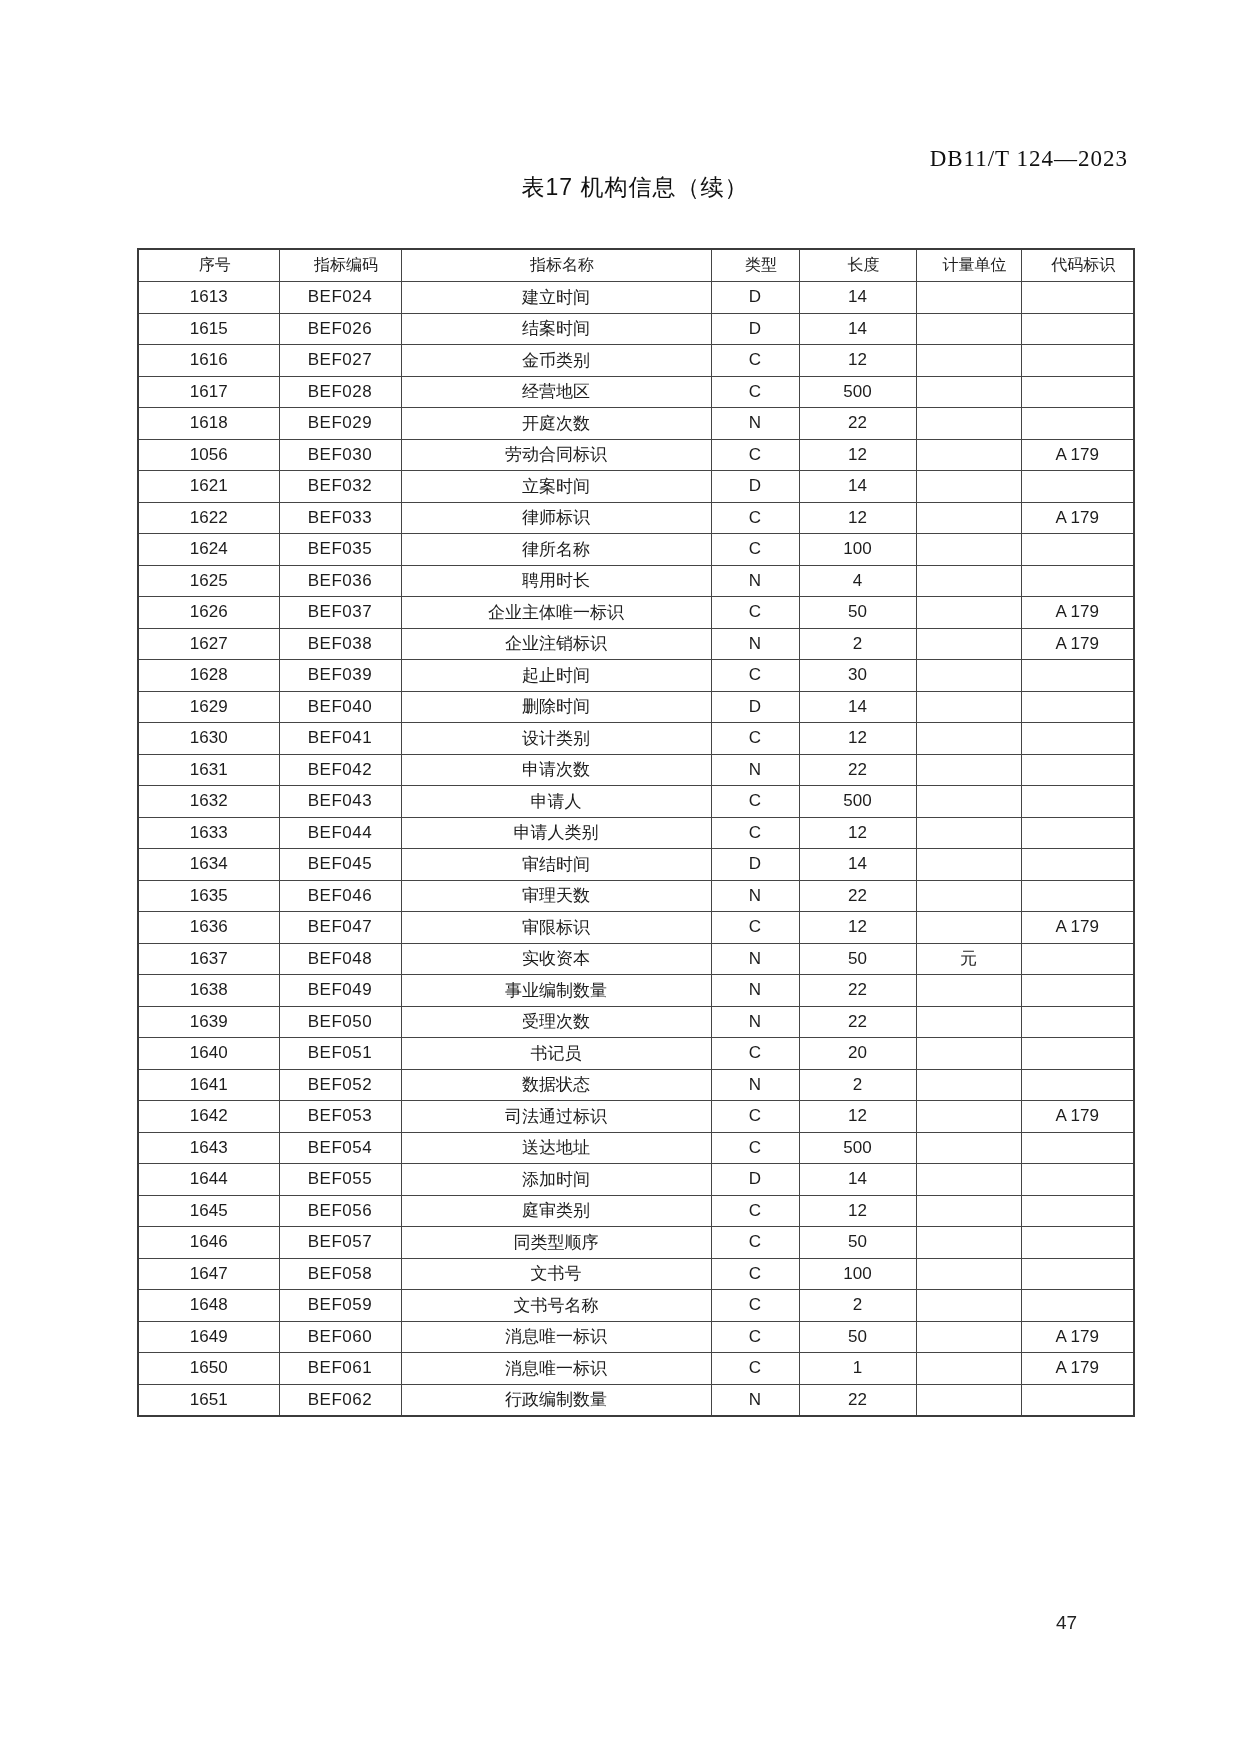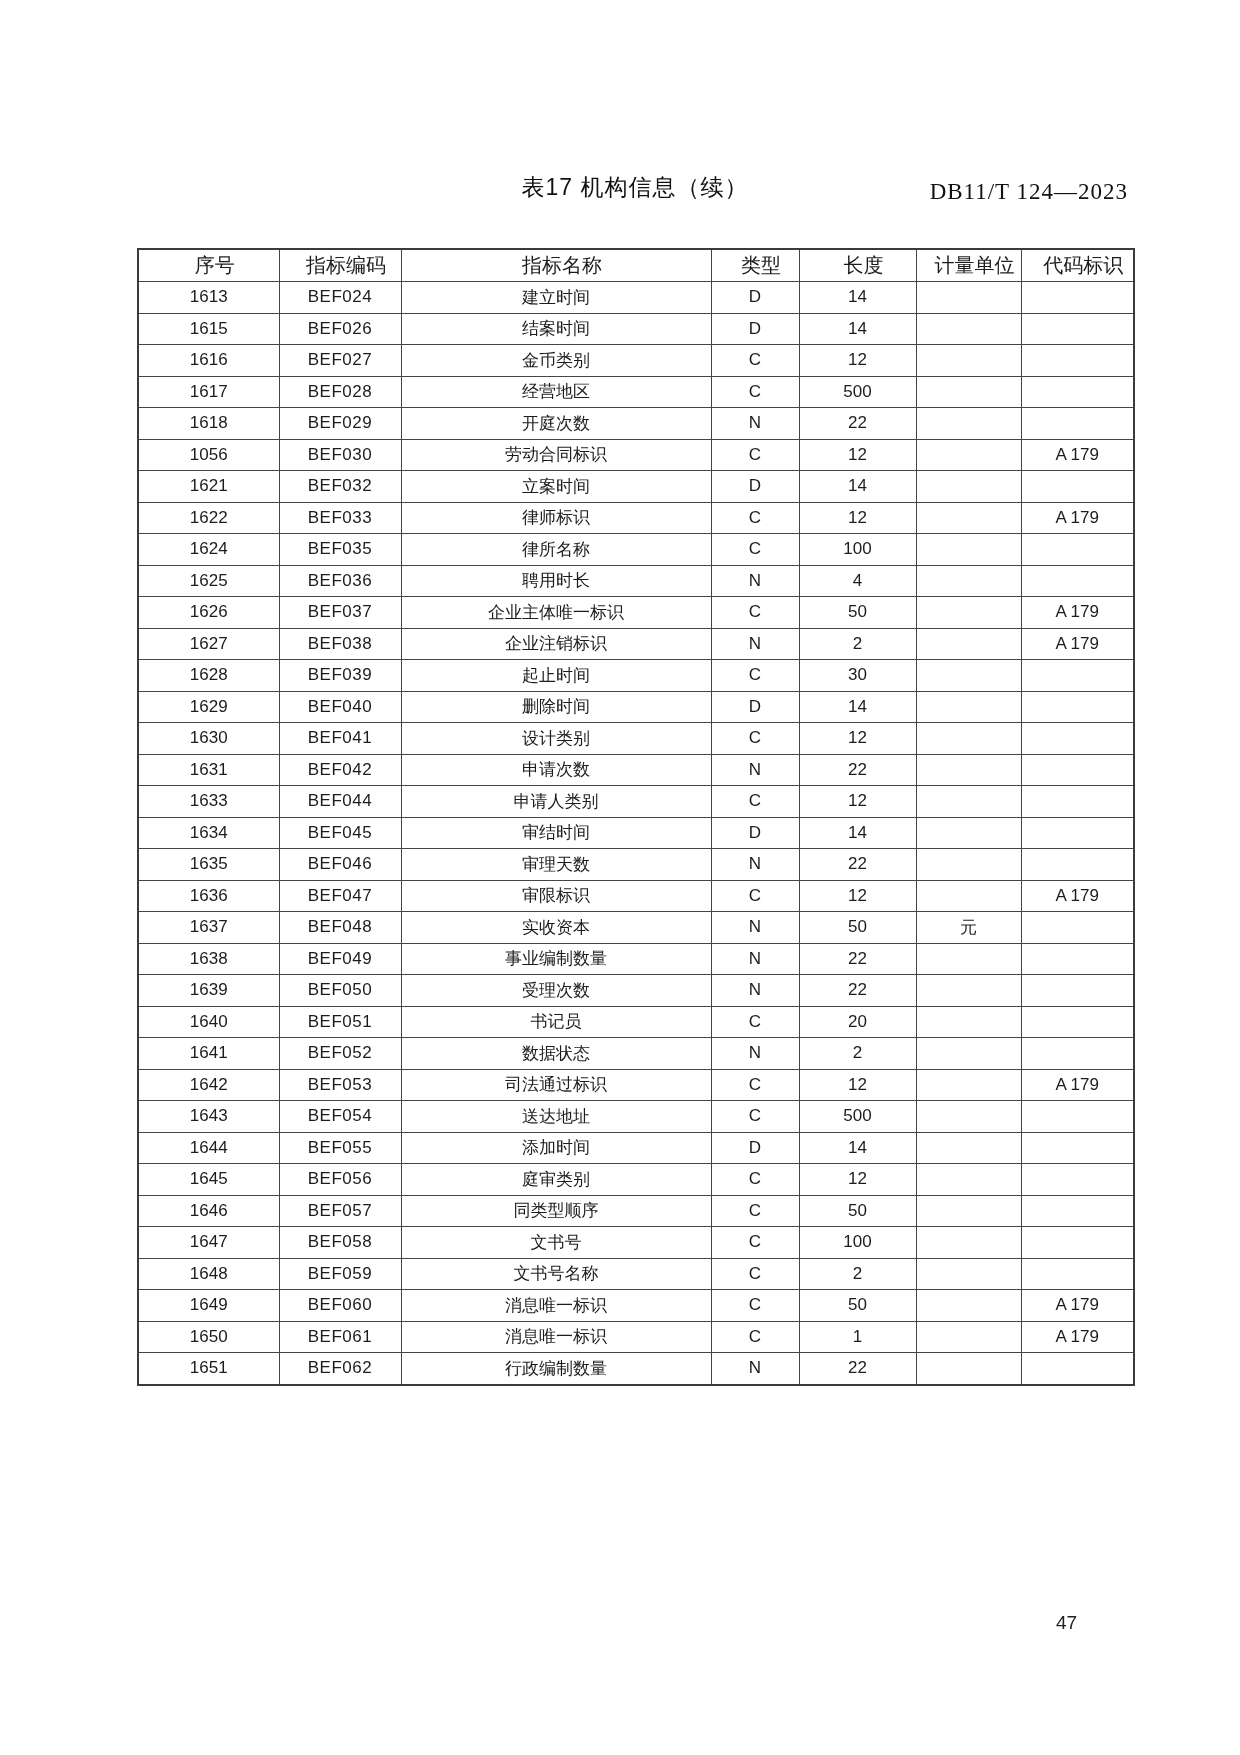--- a/index.html
+++ b/index.html
@@ -18,21 +18,20 @@
   }
   .doc-number {
     position: absolute;
     top: 146px;
     right: 112px;
     font-family: "Liberation Serif", serif;
     font-size: 23px;
     letter-spacing: 1px;
     color: #111;
     white-space: nowrap;
-    margin-top: 33px;
   }
   .table-title {
     position: absolute;
     top: 172px;
     left: 137px;
     width: 996px;
     text-align: center;
     font-size: 23px;
     font-weight: normal;
     letter-spacing: 1px;
@@ -54,21 +53,21 @@
     vertical-align: middle;
     padding: 0;
     overflow: hidden;
     white-space: nowrap;
     font-size: 17px;
     color: #1c1c1c;
   }
   table.spec-table th {
     height: 31px;
     font-weight: normal;
-    font-size: 20px;
+    font-size: 16px;
     padding-left: 12px;
   }
   table.spec-table td {
     height: 30.5px;
   }
   table.spec-table td:nth-child(2) {
     letter-spacing: 0.5px;
   }
   .page-number {
     position: absolute;
@@ -247,20 +246,29 @@
         <tr>
           <td>1631</td>
           <td>BEF042</td>
           <td>申请次数</td>
           <td>N</td>
           <td>22</td>
           <td></td>
           <td></td>
         </tr>
         <tr>
+          <td>1632</td>
+          <td>BEF043</td>
+          <td>申请人</td>
+          <td>C</td>
+          <td>500</td>
+          <td></td>
+          <td></td>
+        </tr>
+        <tr>
           <td>1633</td>
           <td>BEF044</td>
           <td>申请人类别</td>
           <td>C</td>
           <td>12</td>
           <td></td>
           <td></td>
         </tr>
         <tr>
           <td>1634</td>

